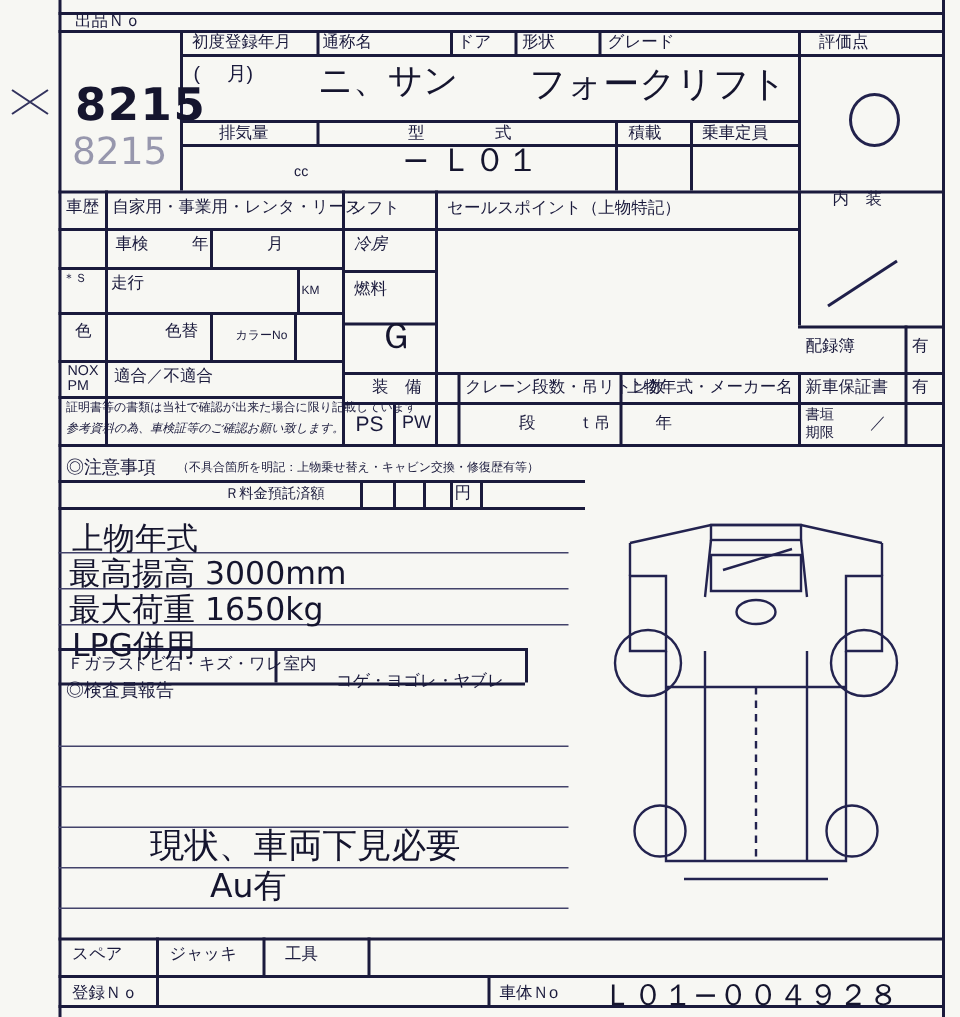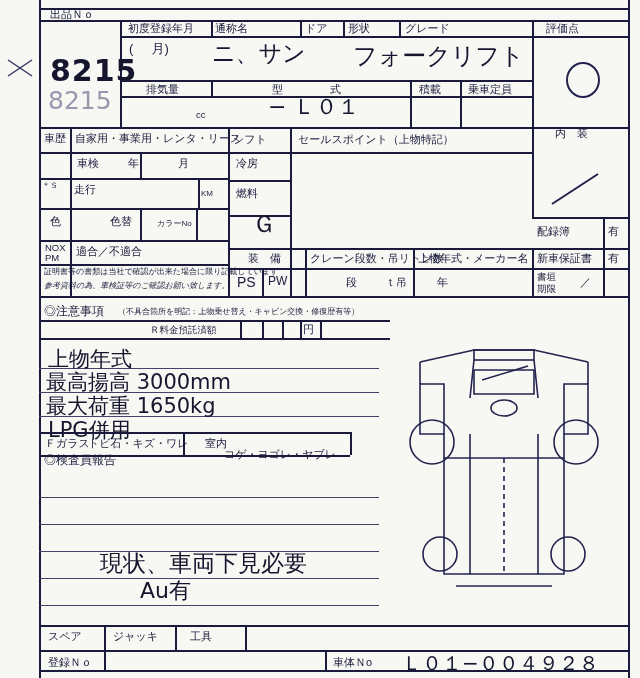--- a/index.html
+++ b/index.html
@@ -121,21 +121,21 @@
 
   <div class="vline" style="left:290px;top:127px;height:169px;"></div>
   <div class="hline" style="left:228px;top:152px;width:304px;"></div>
   <div class="hline" style="left:228px;top:180px;width:62px;"></div>
   <div class="hline" style="left:228px;top:215px;width:62px;"></div>
   <div class="hline" style="left:228px;top:248px;width:400px;"></div>
   <div class="hline" style="left:228px;top:268px;width:400px;"></div>
   <div class="hline" style="left:228px;top:296px;width:400px;"></div>
 
   <div class="lbl" style="left:233px;top:134px;">シフト</div>
-  <div class="lbl" style="left:236px;top:158px;">冷房</div>
+  <div class="lbl" style="left:236px;top:158px;font-style:italic;">冷房</div>
   <div class="lbl" style="left:236px;top:188px;">燃料</div>
   <div class="hand" style="left:252px;top:208px;font-size:24px;">Ｇ</div>
   <div class="lbl" style="left:298px;top:134px;">セールスポイント（上物特記）</div>
 
 
   <div class="lbl" style="left:248px;top:253px;">装　備</div>
   <div class="lbl" style="left:310px;top:253px;">クレーン段数・吊リトン数</div>
   <div class="lbl" style="left:418px;top:253px;">上物年式・メーカー名</div>
   <div class="lbl" style="left:237px;top:275px;font-size:14px;">PS</div>
   <div class="lbl" style="left:268px;top:275px;font-size:12px;">PW</div>
@@ -179,21 +179,21 @@
   <div class="hand" style="left:46px;top:368px;font-size:21px;">最高揚高 3000mm</div>
   <div class="hand" style="left:46px;top:392px;font-size:21px;">最大荷重 1650kg</div>
   <div class="hand" style="left:48px;top:416px;font-size:21px;">LPG併用</div>
 
   <div class="hline" style="left:39px;top:432px;width:311px;"></div>
   <div class="hline" style="left:39px;top:455px;width:311px;"></div>
   <div class="vline" style="left:350px;top:432px;height:23px;"></div>
   <div class="vline" style="left:183px;top:432px;height:23px;"></div>
   <div class="lbl" style="left:45px;top:438px;">Ｆガラス</div>
   <div class="lbl" style="left:88px;top:438px;">トビ石・キズ・ワレ</div>
-  <div class="lbl" style="left:189px;top:438px;margin-left:16px;">室内</div>
+  <div class="lbl" style="left:189px;top:438px;">室内</div>
   <div class="lbl" style="left:224px;top:438px;margin-top:11px;">コゲ・ヨゴレ・ヤブレ</div>
 
   <div class="lbl" style="left:44px;top:454px;font-size:12px;text-align:center;">◎検査員報告</div>
   <div class="hline thin" style="left:39px;top:497px;width:340px;height:1px;"></div>
   <div class="hline thin" style="left:39px;top:524px;width:340px;height:1px;"></div>
   <div class="hline thin" style="left:39px;top:551px;width:340px;height:1px;"></div>
   <div class="hline thin" style="left:39px;top:578px;width:340px;height:1px;"></div>
   <div class="hline thin" style="left:39px;top:605px;width:340px;height:1px;"></div>
 
   <div class="hand" style="left:100px;top:548px;font-size:23px;">現状、車両下見必要</div>

